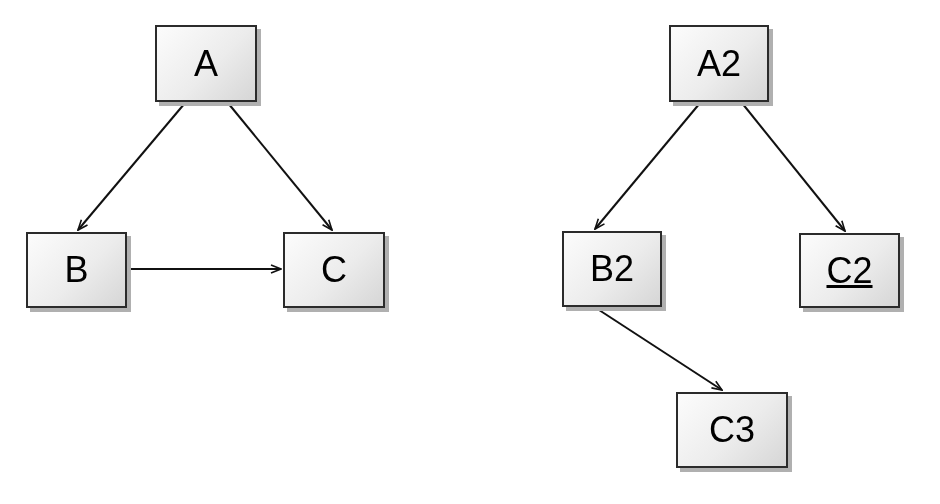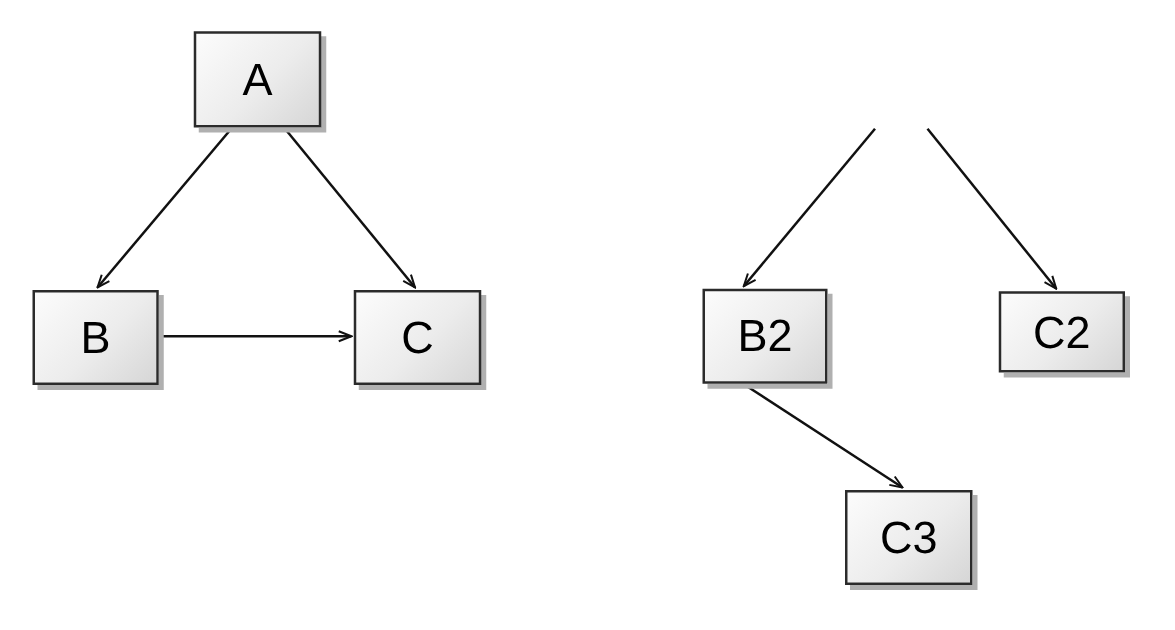--- a/index.html
+++ b/index.html
@@ -71,22 +71,25 @@
     </svg>
 <div class="node" style="left: 155px; top: 25px; width: 102px; height: 77px;">
       <span>A</span>
     </div>
     <div class="node" style="left: 26px; top: 232px; width: 101px; height: 76px;">
       <span>B</span>
     </div>
     <div class="node" style="left: 283px; top: 232px; width: 102px; height: 76px;">
       <span>C</span>
     </div>
+    <div class="node" style="left: 669px; top: 25px; width: 100px; height: 77px;">
+      <span>A2</span>
+    </div>
     <div class="node" style="left: 562px; top: 231px; width: 100px; height: 76px;">
       <span>B2</span>
     </div>
-    <div class="node" style="left: 799px; top: 233px; width: 101px; height: 65px;">
+    <div class="node" style="left: 799px; top: 233px; width: 101px; height: 75px; text-decoration: underline;">
       <span>C2</span>
     </div>
-    <div class="node" style="left: 676px; top: 392px; width: 102px; height: 76px;">
+    <div class="node" style="left: 676px; top: 392px; width: 112px; height: 76px;">
       <span>C3</span>
     </div>
   </div>
 
 </body></html>

